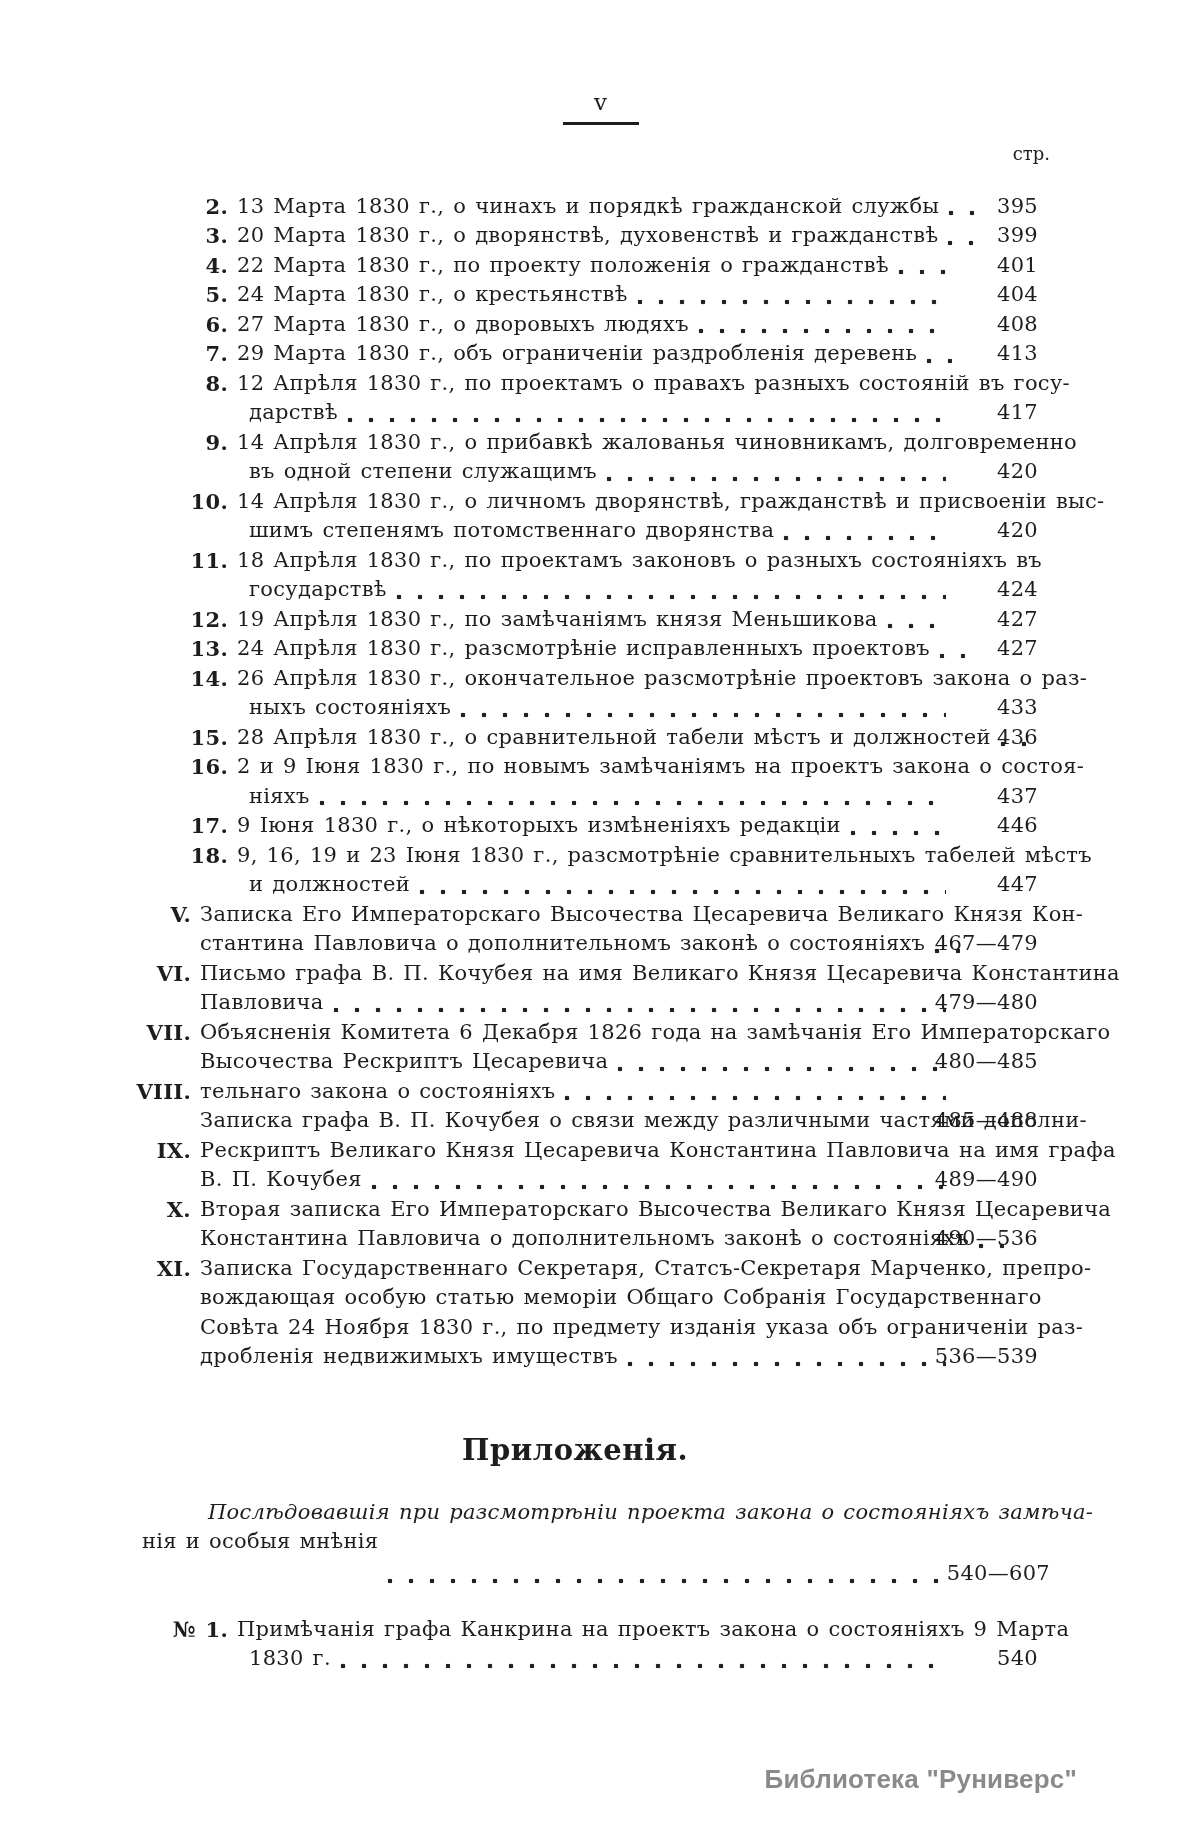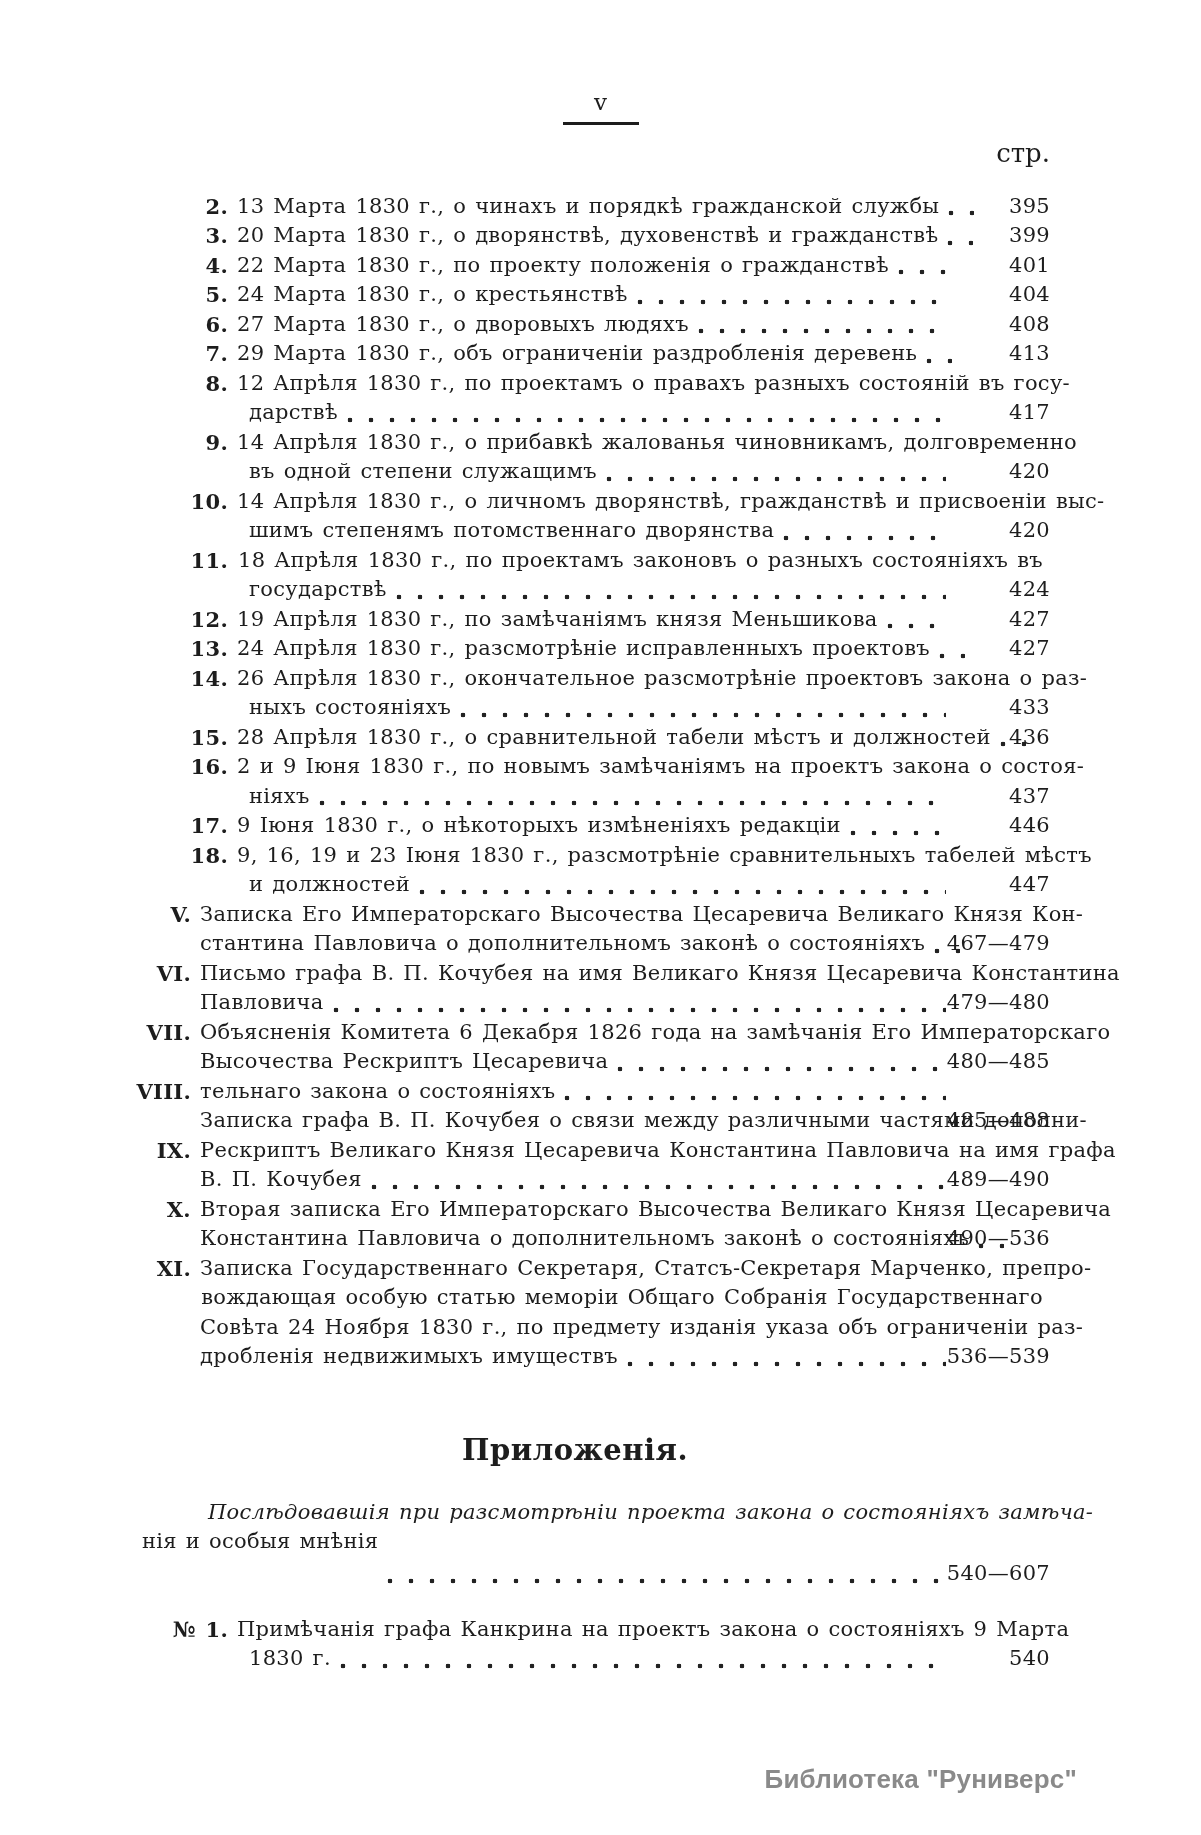--- a/index.html
+++ b/index.html
@@ -12,43 +12,43 @@
     font-family: "DejaVu Serif", "Liberation Serif", serif;
     overflow: hidden;
   }
   
   .folio { padding-top: 88px; text-align: center; }
   .folio .numeral { font-size: 23px; line-height: 28px; display:block; }
   .folio-rule { width: 76px; height: 3px; background: var(--ink, #1d1d1d); margin: 6px auto 0; }
 
   .content { position: absolute; left: 100px; top: 125px; width: 950px; }
 
-  .str-row { margin-top: 14px; text-align: right; font-size: 26px; line-height: 29.5px; }
+  .str-row { margin-top: 14px; text-align: right; font-size: 18px; line-height: 29.5px; }
 
   .list { }
   #arabic-list { margin-top: 23px; }
 
   .entry { position: relative; display: flex; align-items: flex-start;
            font-size: 21px; line-height: 29.5px; letter-spacing: 0.3px; word-spacing: 2px; }
   .num { flex: 0 0 var(--numw, 137px); text-align: right; padding-right: 9px;
          font-weight: bold; line-height: 29.5px; box-sizing: border-box; white-space: nowrap; }
   .arabic .entry { --numw: 137px; }
   .roman  .entry { --numw: 100px; }
   .body { flex: 1 1 auto; min-width: 0; }
-  .line { line-height: 29.5px; white-space: nowrap; text-align: center; }
+  .line { line-height: 29.5px; white-space: nowrap; }
   .line.pre { padding-right: 6px; }
   .arabic .line.cont { padding-left: 12px; }
   .roman  .line.cont { padding-left: 0; }
   .line.last { display: flex; padding-right: 100px; }
   .txt { white-space: nowrap; }
   .leader { flex: 1 1 auto; min-width: 26px; height: 6px; align-self: flex-end;
             margin: 0 4px 5px 9px;
             background-image: radial-gradient(circle at 3px 3px, #222 2.1px, rgba(0,0,0,0) 2.6px);
             background-size: 21px 6px; background-repeat: repeat-x; background-position: left bottom; }
-  .page { position: absolute; right: 0; bottom: 0; text-align: right;
+  .page { position: absolute; right: 12px; bottom: 0; text-align: right;
           font-size: 21px; line-height: 29.5px; white-space: nowrap; }
 
   
   .appendix-heading { margin: 60px 0 0; text-align: center; font-size: 29px; line-height: 36px;
                       font-weight: bold; letter-spacing: 0.5px; }
   .para { margin: 30px 0 0 42px; font-size: 21px; letter-spacing: 0.3px; word-spacing: 2px; }
   .para .pline1 { padding-left: 66px; font-style: italic; }
   .para .line.last { padding-right: 0; }
   .page-inline { white-space: nowrap; margin-left: 4px; margin-top: 32px; }
   #notes-list { margin-top: 26px; }

